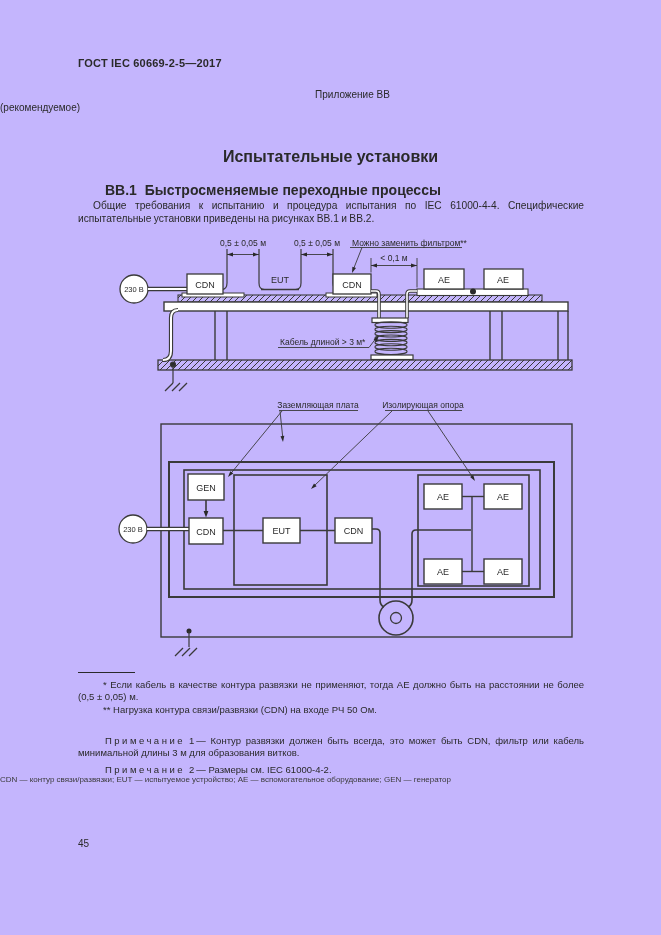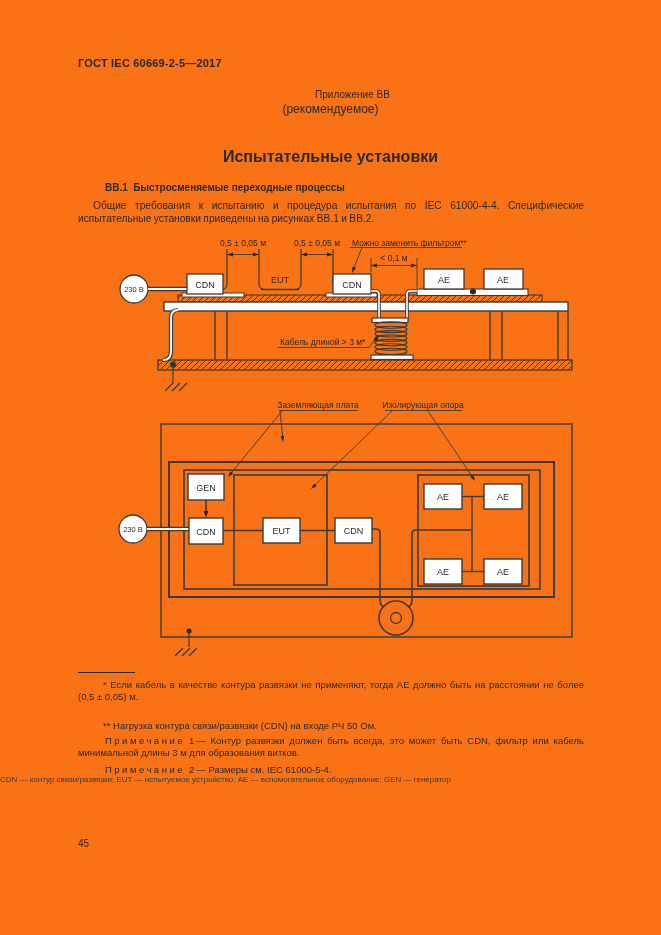--- a/index.html
+++ b/index.html
@@ -1,32 +1,32 @@
 <!DOCTYPE html>
 <html><head>
 <meta charset="utf-8">
 <style>
   html,body{margin:0;padding:0;background:#e8e8e8;}
   .page{
-    position:relative;width:661px;height:935px;background:#f97316;
+    position:relative;width:661px;height:935px;background:#c4b5fd;
     font-family:"Liberation Sans","DejaVu Sans",sans-serif;color:#2a2a2a;
     overflow:hidden;margin:0 auto;
   }
   .abs{position:absolute;}
   .hdr{left:78px;top:57px;font-size:11px;font-weight:bold;letter-spacing:.2px;}
   .annex1{left:0;top:89px;width:661px;text-align:center;font-size:10px;padding-left:22px;}
-  .annex2{left:0;top:102px;width:661px;text-align:center;font-size:12px;}
+  .annex2{left:0;top:102px;width:661px;font-size:10px;}
   .title{left:0;top:148px;width:661px;text-align:center;font-size:16px;font-weight:bold;}
-  .secthead{left:105px;top:182px;font-size:10px;font-weight:bold;}
+  .secthead{left:105px;top:182px;font-size:14px;font-weight:bold;}
   .para{left:78px;top:199px;width:506px;font-size:10.2px;line-height:13px;
         text-align:justify;text-indent:15px;word-spacing:-0.4px;}
   .fnrule{left:78px;top:672px;width:57px;height:0;border-top:1px solid #2a2a2a;}
   .fn{left:78px;width:506px;font-size:9.5px;line-height:12px;text-align:justify;text-indent:25px;}
   .fn1{top:679px;}
-  .fn2{top:720px;}
+  .fn2{top:704px;}
   .note{left:78px;width:506px;font-size:9.5px;line-height:12px;text-align:justify;text-indent:27px;margin-top:12px;}
   .note1{top:723px;}
   .note2{top:752px;}
   .note-word{letter-spacing:2.5px;}
   .note-num{padding:0 2px 0 4px;}
   .legend{left:0;top:775px;width:661px;text-align:left;font-size:8px;color:#3a3a3a;}
   .caption{left:0;top:796px;width:661px;text-align:center;font-size:9.5px;}
   .pagenum{left:78px;top:838px;font-size:10px;}
   svg text{font-family:"Liberation Sans","DejaVu Sans",sans-serif;fill:#2a2a2a;}
   .lbl{font-size:8.5px;}
@@ -243,17 +243,17 @@
     <text class="box" x="443" y="102" text-anchor="middle">AE</text>
     <text class="box" x="503" y="102" text-anchor="middle">AE</text>
     <text class="box" x="443" y="177" text-anchor="middle">AE</text>
     <text class="box" x="503" y="177" text-anchor="middle">AE</text>
   </svg>
 
   <div class="abs fnrule"></div>
   <div class="abs fn fn1">* Если кабель в качестве контура развязки не применяют, тогда АЕ должно быть на расстоянии не более (0,5&nbsp;±&nbsp;0,05)&nbsp;м.</div>
   <div class="abs fn fn2">** Нагрузка контура связи/развязки (CDN) на входе РЧ 50 Ом.</div>
   <div class="abs note note1"><span class="note-word">Примечание</span><span class="note-num">1</span><span>— Контур развязки должен быть всегда, это может быть CDN, фильтр или кабель минимальной длины 3 м для образования витков.</span></div>
-  <div class="abs note note2"><span class="note-word">Примечание</span><span class="note-num">2</span><span>— Размеры см. IEC 61000-5-4.</span></div>
+  <div class="abs note note2"><span class="note-word">Примечание</span><span class="note-num">2</span><span>— Размеры см. IEC 61000-4-2.</span></div>
   <div class="abs legend">CDN — контур связи/развязки; EUT — испытуемое устройство; АЕ — вспомогательное оборудование; GEN — генератор</div>
   <div class="abs pagenum">45</div>
 
 </div>
 
 </body></html>

